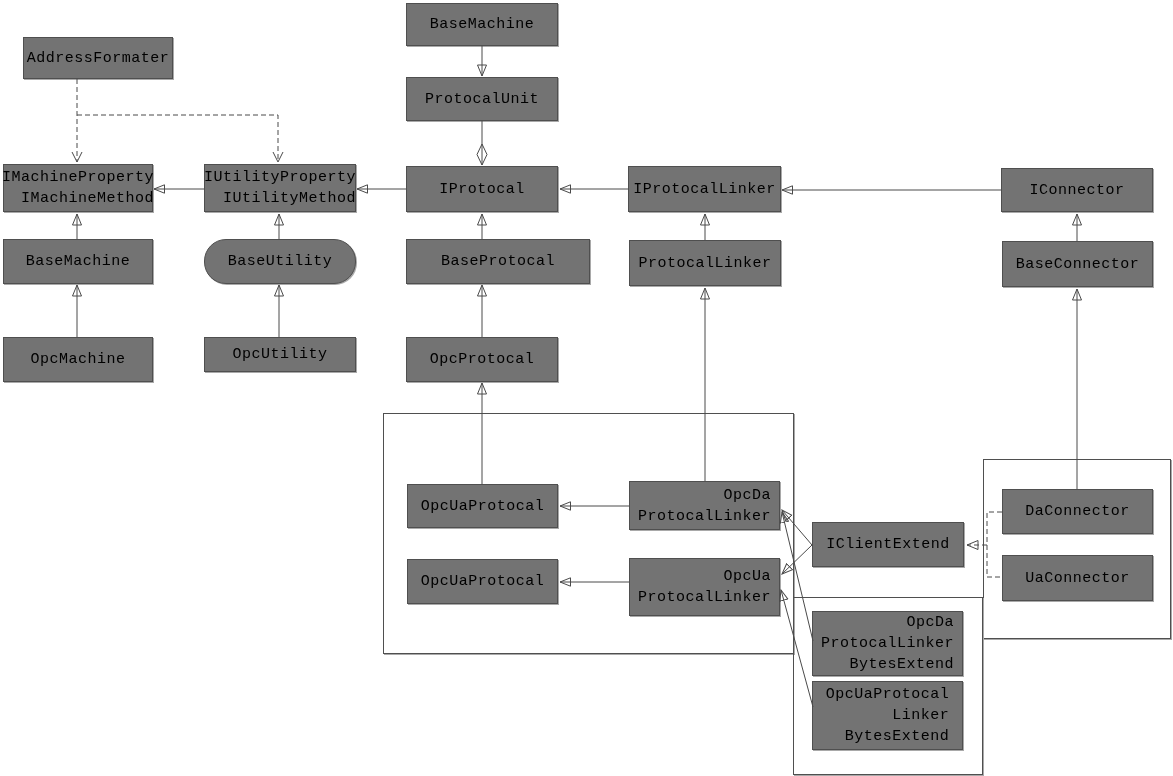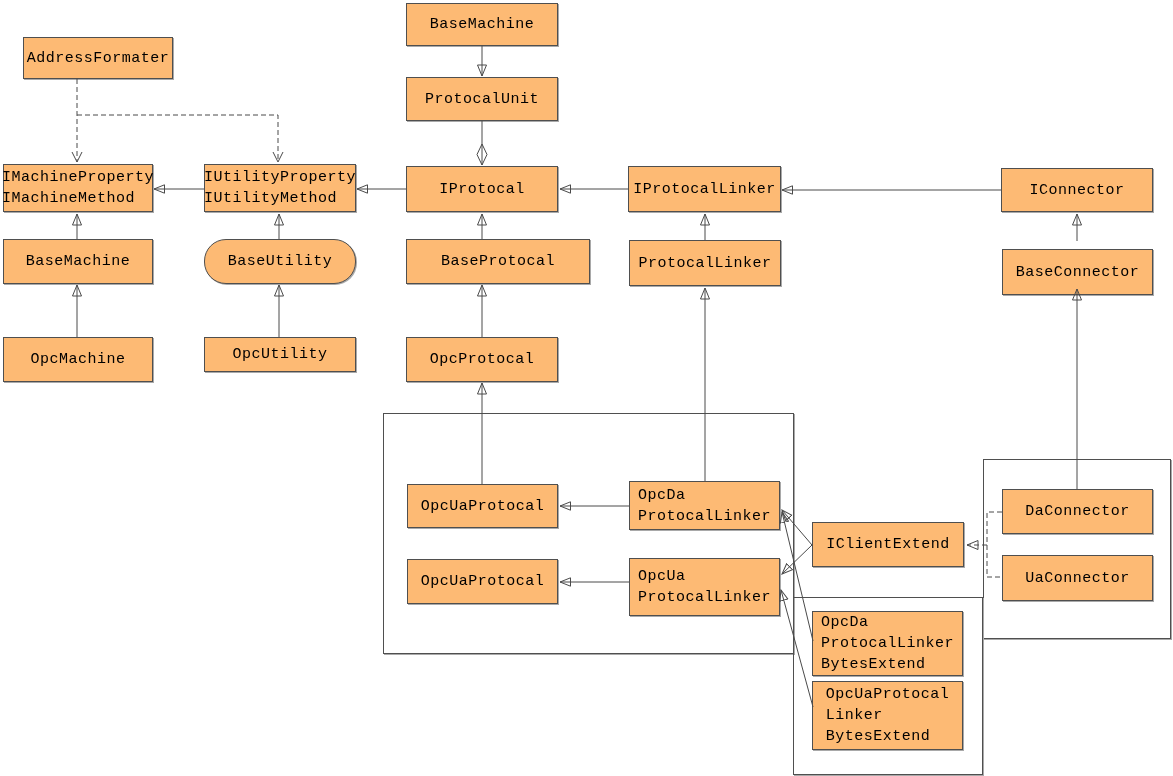--- a/index.html
+++ b/index.html
@@ -5,24 +5,24 @@
   html,body{margin:0;padding:0;background:#ffffff;}
   .canvas{
     position:relative;width:1173px;height:776px;background:#ffffff;overflow:hidden;
     font-family:"Liberation Mono","DejaVu Sans Mono",monospace;
   }
   .group{
     position:absolute;box-sizing:border-box;background:transparent;
     border:1px solid #4f4f4f;box-shadow:1px 1px 0 #a9a9a9;z-index:1;
   }
   .node{
-    position:absolute;box-sizing:border-box;background:#fdba74;
+    position:absolute;box-sizing:border-box;background:#737373;
     border:1px solid #4f4f4f;box-shadow:1px 1px 0 #a9a9a9;
     display:flex;align-items:center;justify-content:center;
-    text-align:left;font-size:15px;line-height:21px;color:#000;
+    text-align:right;font-size:15px;line-height:21px;color:#000;
     white-space:pre-line;letter-spacing:.5px;z-index:2;
   }
   svg.edges{position:absolute;left:0;top:0;z-index:3;pointer-events:none;}
   svg.edges path{stroke:#4a4a4a;stroke-width:1;fill:none;}
   svg.edges path.dashed{stroke-dasharray:5 3;}
 </style>
 </head>
 <body>
 
 <div class="canvas">
@@ -38,21 +38,21 @@
 IMachineMethod</div>
   <div class="node" style="left:204px;top:164px;width:152px;height:48px;">IUtilityProperty
 IUtilityMethod</div>
   <div class="node" style="left:406px;top:166px;width:152px;height:46px;">IProtocal</div>
   <div class="node" style="left:628px;top:166px;width:153px;height:46px;">IProtocalLinker</div>
   <div class="node" style="left:1001px;top:168px;width:152px;height:44px;">IConnector</div>
   <div class="node" style="left:3px;top:239px;width:150px;height:45px;">BaseMachine</div>
   <div class="node" style="left:204px;top:239px;width:152px;height:45px;border-radius:22px;">BaseUtility</div>
   <div class="node" style="left:406px;top:239px;width:184px;height:45px;">BaseProtocal</div>
   <div class="node" style="left:629px;top:240px;width:152px;height:46px;">ProtocalLinker</div>
-  <div class="node" style="left:1002px;top:241px;width:151px;height:46px;margin-top:8px;">BaseConnector</div>
+  <div class="node" style="left:1002px;top:241px;width:151px;height:46px;">BaseConnector</div>
   <div class="node" style="left:3px;top:337px;width:150px;height:45px;">OpcMachine</div>
   <div class="node" style="left:204px;top:337px;width:152px;height:35px;">OpcUtility</div>
   <div class="node" style="left:406px;top:337px;width:152px;height:45px;">OpcProtocal</div>
   <div class="node" style="left:407px;top:484px;width:151px;height:44px;">OpcUaProtocal</div>
   <div class="node" style="left:629px;top:481px;width:151px;height:49px;">OpcDa
 ProtocalLinker</div>
   <div class="node" style="left:407px;top:559px;width:151px;height:45px;">OpcUaProtocal</div>
   <div class="node" style="left:629px;top:558px;width:151px;height:58px;">OpcUa
 ProtocalLinker</div>
   <div class="node" style="left:812px;top:522px;width:152px;height:45px;">IClientExtend</div>

